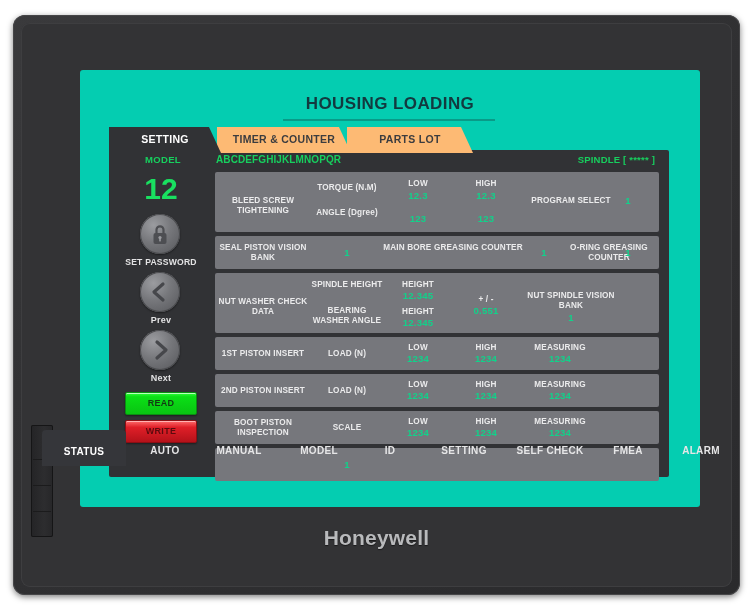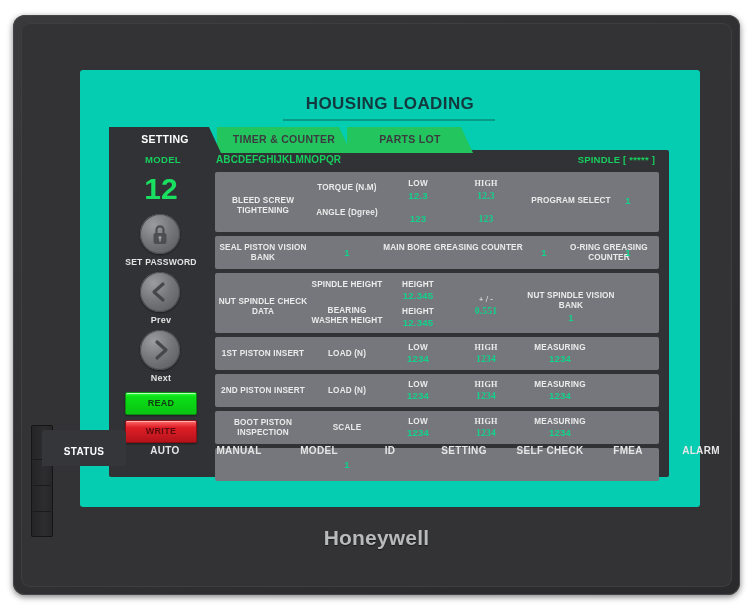--- a/index.html
+++ b/index.html
@@ -101,21 +101,21 @@
     clip-path: polygon(0 0, calc(100% - 12px) 0, 100% 100%, 0 100%);
   }
   .tab.active {
     left: 0;
     width: 112px;
     background: #313235;
     color: #ffffff;
     z-index: 3;
   }
   .tab.inactive {
-    background: #22c55e;
+    background: #fdba74;
     color: #3b3c3f;
     z-index: 2;
   }
   .tab.t2 { left: 108px; width: 134px; }
   .tab.t3 { left: 238px; width: 126px; z-index: 1; }
 
   
   .panel {
     position: absolute;
     left: 29px;
@@ -263,21 +263,21 @@
     color: #12d18a;
     font-weight: 700;
     font-size: 9.6px;
     letter-spacing: .2px;
   }
 
   
   .c-name { left: 2px;   width: 92px; }
   .c-sub  { left: 96px;  width: 72px; }
   .c-low  { left: 170px; width: 66px; }
-  .c-high { left: 238px; width: 66px; font-family: Liberation Serif, serif; }
+  .c-high { left: 238px; width: 66px; }
   .c-meas { left: 306px; width: 78px; }
   .c-right{ left: 300px; width: 112px; }
   .c-val1 { left: 388px; width: 50px; }
 
   
   .navbar {
     position: absolute;
     left: 29px;
     top: 415px;
     width: 620px;
@@ -406,23 +406,23 @@
         <div class="trow short" style="top:64px">
           <div class="cell c-name" style="top:7px">SEAL PISTON VISION BANK</div>
           <div class="cell c-sub val" style="top:12px">1</div>
           <div class="cell" style="left:168px;width:140px;top:7px">MAIN BORE GREASING COUNTER</div>
           <div class="cell val" style="left:306px;width:46px;top:12px">1</div>
           <div class="cell" style="left:340px;width:108px;top:7px">O-RING GREASING COUNTER</div>
           <div class="cell c-val1 val" style="top:12px">1</div>
         </div>
 
         <div class="trow tall" style="top:101px">
-          <div class="cell c-name" style="top:24px">NUT SPINDLE CHECK DATA</div>
+          <div class="cell c-name" style="top:24px">NUT WASHER CHECK DATA</div>
           <div class="cell c-sub" style="top:7px">SPINDLE HEIGHT</div>
-          <div class="cell c-sub" style="top:33px">BEARING WASHER HEIGHT</div>
+          <div class="cell c-sub" style="top:33px">BEARING WASHER ANGLE</div>
           <div class="cell c-low" style="top:7px">HEIGHT</div>
           <div class="cell c-low val" style="top:18px">12.345</div>
           <div class="cell c-low" style="top:34px">HEIGHT</div>
           <div class="cell c-low val" style="top:45px">12.345</div>
           <div class="cell c-high" style="top:22px">+ / -</div>
           <div class="cell c-high val" style="top:33px">0.551</div>
           <div class="cell c-right" style="top:18px">NUT SPINDLE VISION BANK</div>
           <div class="cell c-right val" style="top:40px">1</div>
         </div>
 

